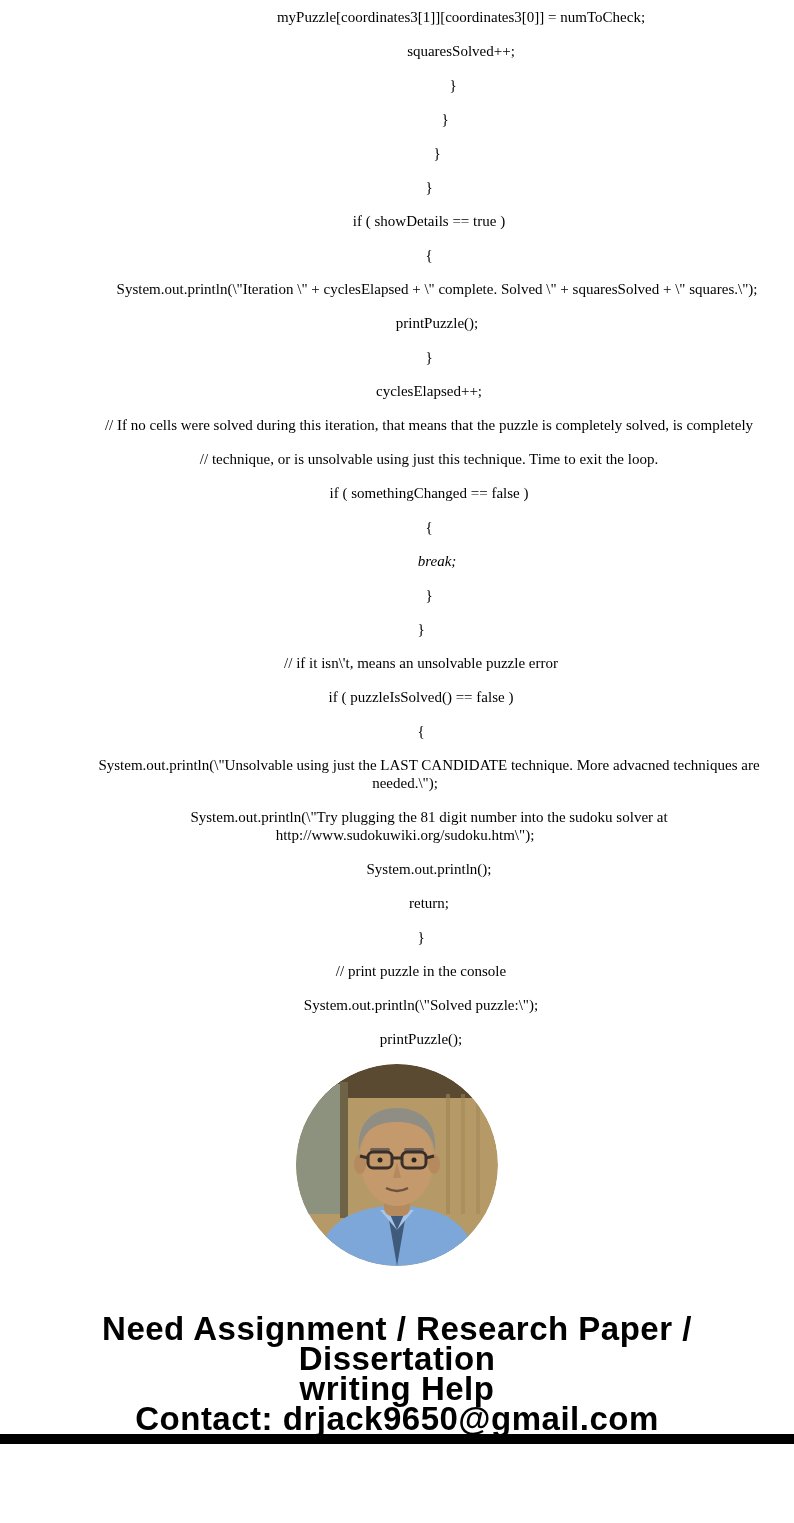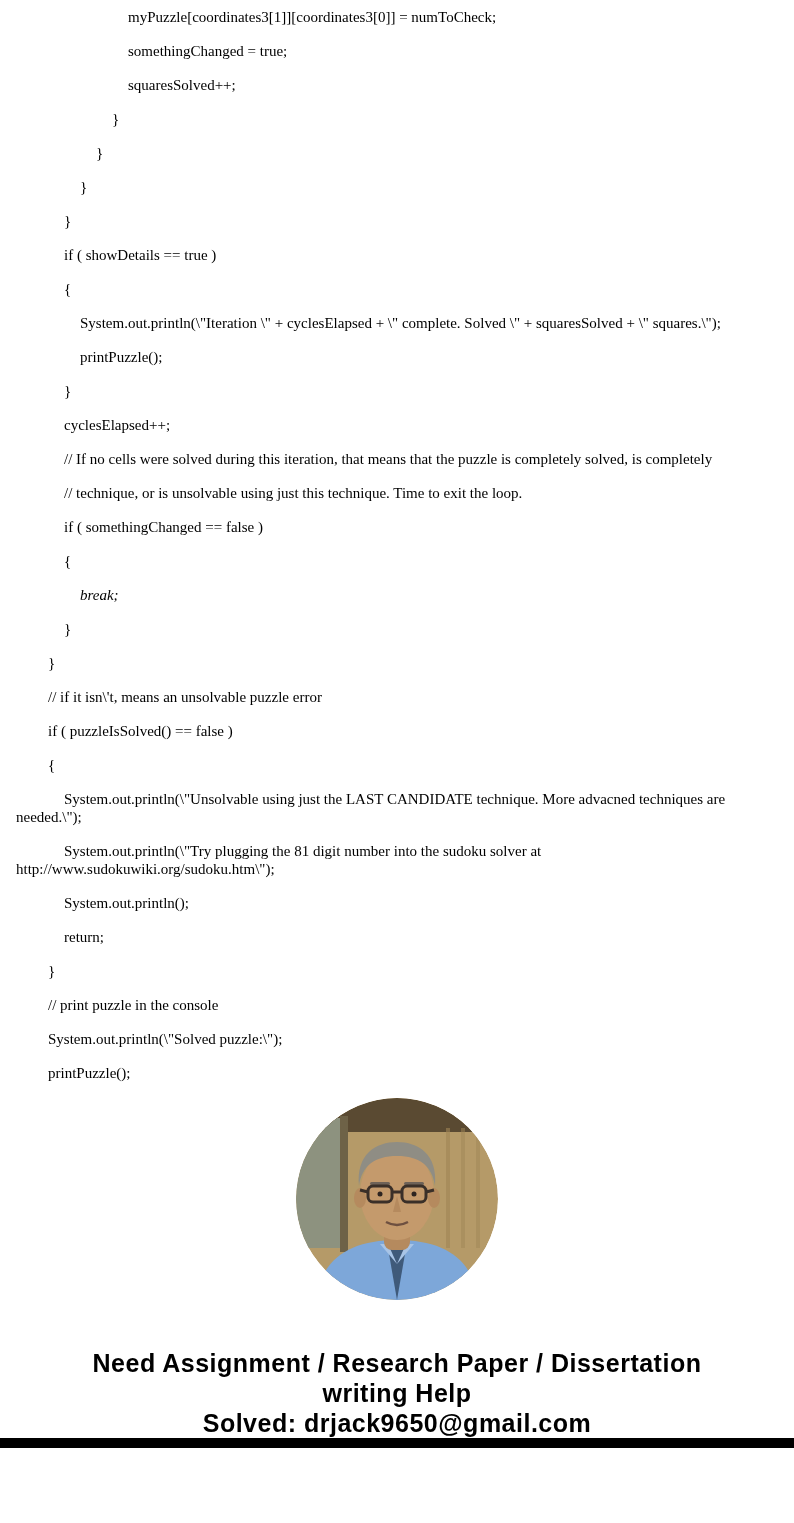--- a/index.html
+++ b/index.html
@@ -13,62 +13,62 @@
     font-family: "Liberation Serif", serif;
     color: #000000;
     overflow: hidden;
   }
   .code-block {
     padding: 8px 8px 0 8px;
   }
   .code-line {
     font-size: 15px;
     line-height: 18px;
-    margin: 0 0 16px 8px;
+    margin: 0 0 16px 16px;
     white-space: pre-wrap;
     word-wrap: break-word;
+    text-align: center;
   }
   .avatar-wrap {
     display: flex;
     justify-content: center;
     margin-top: 14px;
   }
   .avatar {
     width: 202px;
     height: 202px;
     border-radius: 50%;
     overflow: hidden;
     display: block;
   }
   .footer {
     margin-top: 48px;
     text-align: center;
     font-family: "Liberation Sans", sans-serif;
     font-weight: bold;
-    font-size: 25px;
+    font-size: 33px;
     line-height: 30px;
     letter-spacing: 0.5px;
   }
   .footer div { margin: 0; }
   .bottom-bar {
     margin-top: auto;
     width: 100%;
     height: 10px;
     background: #000000;
   }
 </style>
 </head>
 <body>
 
 <main>
 
   <section class="code-block">
 
   <p class="code-line" style="text-indent: 112px;">myPuzzle[coordinates3[1]][coordinates3[0]] = numToCheck;</p>
-      <p class="code-line" style="text-indent: 112px;">somethingChanged = true;</p>
       <p class="code-line" style="text-indent: 112px;">squaresSolved++;</p>
       <p class="code-line" style="text-indent: 96px;">}</p>
       <p class="code-line" style="text-indent: 80px;">}</p>
       <p class="code-line" style="text-indent: 64px;">}</p>
       <p class="code-line" style="text-indent: 48px;">}</p>
       <p class="code-line" style="text-indent: 48px;">if ( showDetails == true )</p>
       <p class="code-line" style="text-indent: 48px;">{</p>
       <p class="code-line" style="text-indent: 64px;">System.out.println(\"Iteration \" + cyclesElapsed + \" complete. Solved \" + squaresSolved + \" squares.\");</p>
       <p class="code-line" style="text-indent: 64px;">printPuzzle();</p>
       <p class="code-line" style="text-indent: 48px;">}</p>
@@ -145,18 +145,18 @@
         <path d="M 101 98 L 97 114 L 105 114 Z" fill="#b58a5e"></path>
 
         <path d="M 90 124 Q 101 130 112 124" fill="none" stroke="#6e5040" stroke-width="2.5"></path>
       </g>
     </svg>
   </div>
 
   <footer class="footer">
     <div>Need Assignment / Research Paper / Dissertation</div>
     <div>writing Help</div>
-    <div>Solved: drjack9650@gmail.com</div>
+    <div>Contact: drjack9650@gmail.com</div>
   </footer>
 
   <div class="bottom-bar"></div>
 
 </main>
 
 </body></html>

